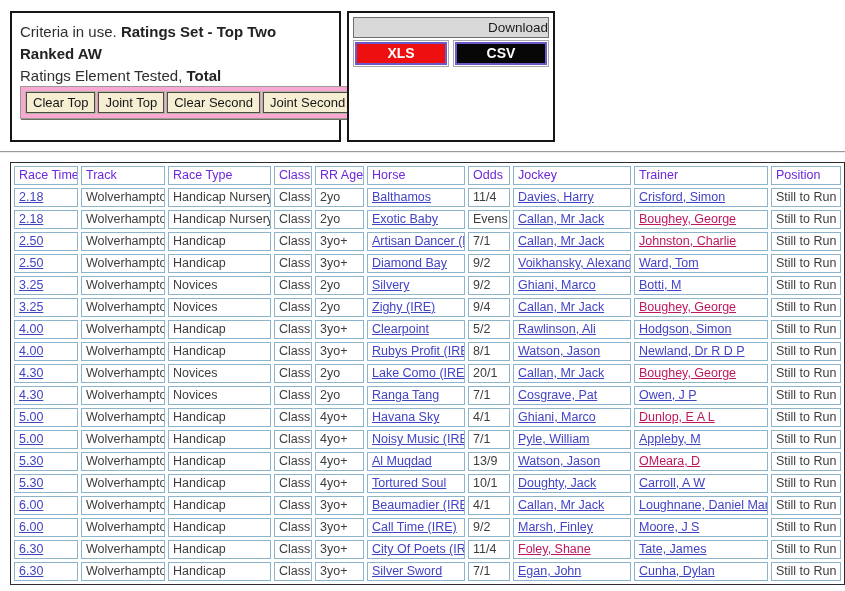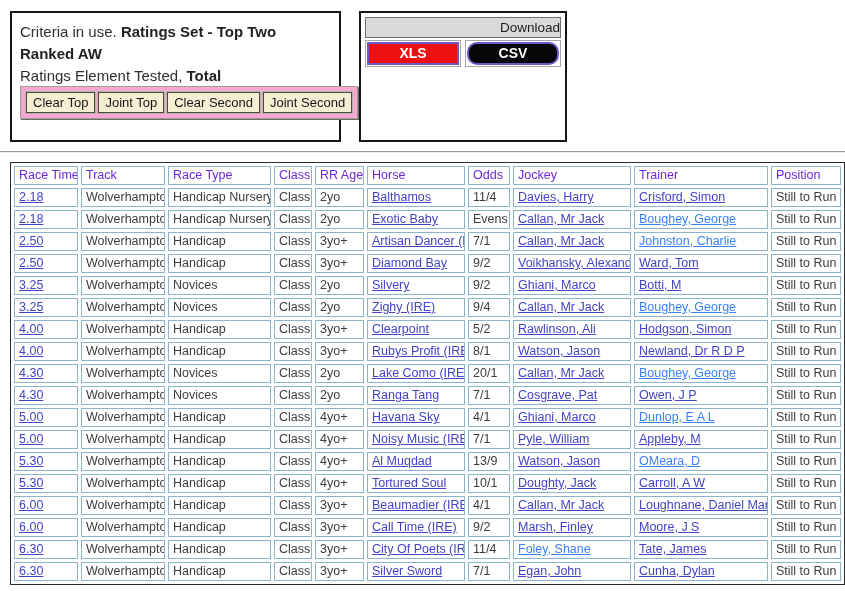--- a/index.html
+++ b/index.html
@@ -4,21 +4,21 @@
 <style>
   * { box-sizing: border-box; }
   html,body { margin:0; padding:0; background:#fff; }
   body {
     font-family: "Liberation Sans", "DejaVu Sans", sans-serif;
     color:#3d3d3d;
     width:845px; height:591px; overflow:hidden;
   }
 
   
-  .top-section { display:flex; align-items:stretch; gap:18px; margin:11px 0 0 10px; }
+  .top-section { display:flex; align-items:stretch; gap:6px; margin:11px 0 0 10px; }
 
   .criteria-panel {
     width:331px; min-height:131px;
     border:2px solid #161616;
     padding:6px 8px 6px 8px;
     background:#fff;
   }
   .criteria-text { font-size:15px; line-height:1.45; color:#2f2f2f; margin-top:2px; }
   .criteria-text b { color:#222; }
 
@@ -102,21 +102,21 @@
   table.race col:nth-child(3){width:103px}
   table.race col:nth-child(4){width:38px}
   table.race col:nth-child(5){width:49px}
   table.race col:nth-child(6){width:98px}
   table.race col:nth-child(7){width:42px}
   table.race col:nth-child(8){width:118px}
   table.race col:nth-child(9){width:134px}
   table.race col:nth-child(10){width:70px}
 
   a.lnk { color:#4343c6; text-decoration:underline; cursor:pointer; }
-  a.lnk.visited { color:#3b82f6; }
+  a.lnk.visited { color:#be185d; }
 </style>
 </head>
 <body>
 
 <div class="top-section">
 
   <div class="criteria-panel">
     <div class="criteria-text">
       <span>Criteria in use. </span><b>Ratings Set - Top Two Ranked AW</b><br>
       <span>Ratings Element Tested, </span><b>Total</b>
@@ -129,21 +129,21 @@
     </div>
   </div>
 
   <div class="download-panel">
     <div class="download-header">Download</div>
     <div class="download-buttons">
       <div class="dl-cell">
         <button class="dl-btn" id="xls-btn" style="background: rgb(238, 16, 16); border-color: rgb(108, 89, 201);">XLS</button>
       </div>
       <div class="dl-cell">
-        <button class="dl-btn" id="csv-btn" style="background: rgb(7, 7, 7); border-color: rgb(108, 89, 201); border-radius: 10px;">CSV</button>
+        <button class="dl-btn" id="csv-btn" style="background: rgb(7, 7, 7); border-color: rgb(108, 89, 201);">CSV</button>
       </div>
     </div>
   </div>
 
 </div>
 
 <hr class="separator">
 
 <table class="race">
   <colgroup>

